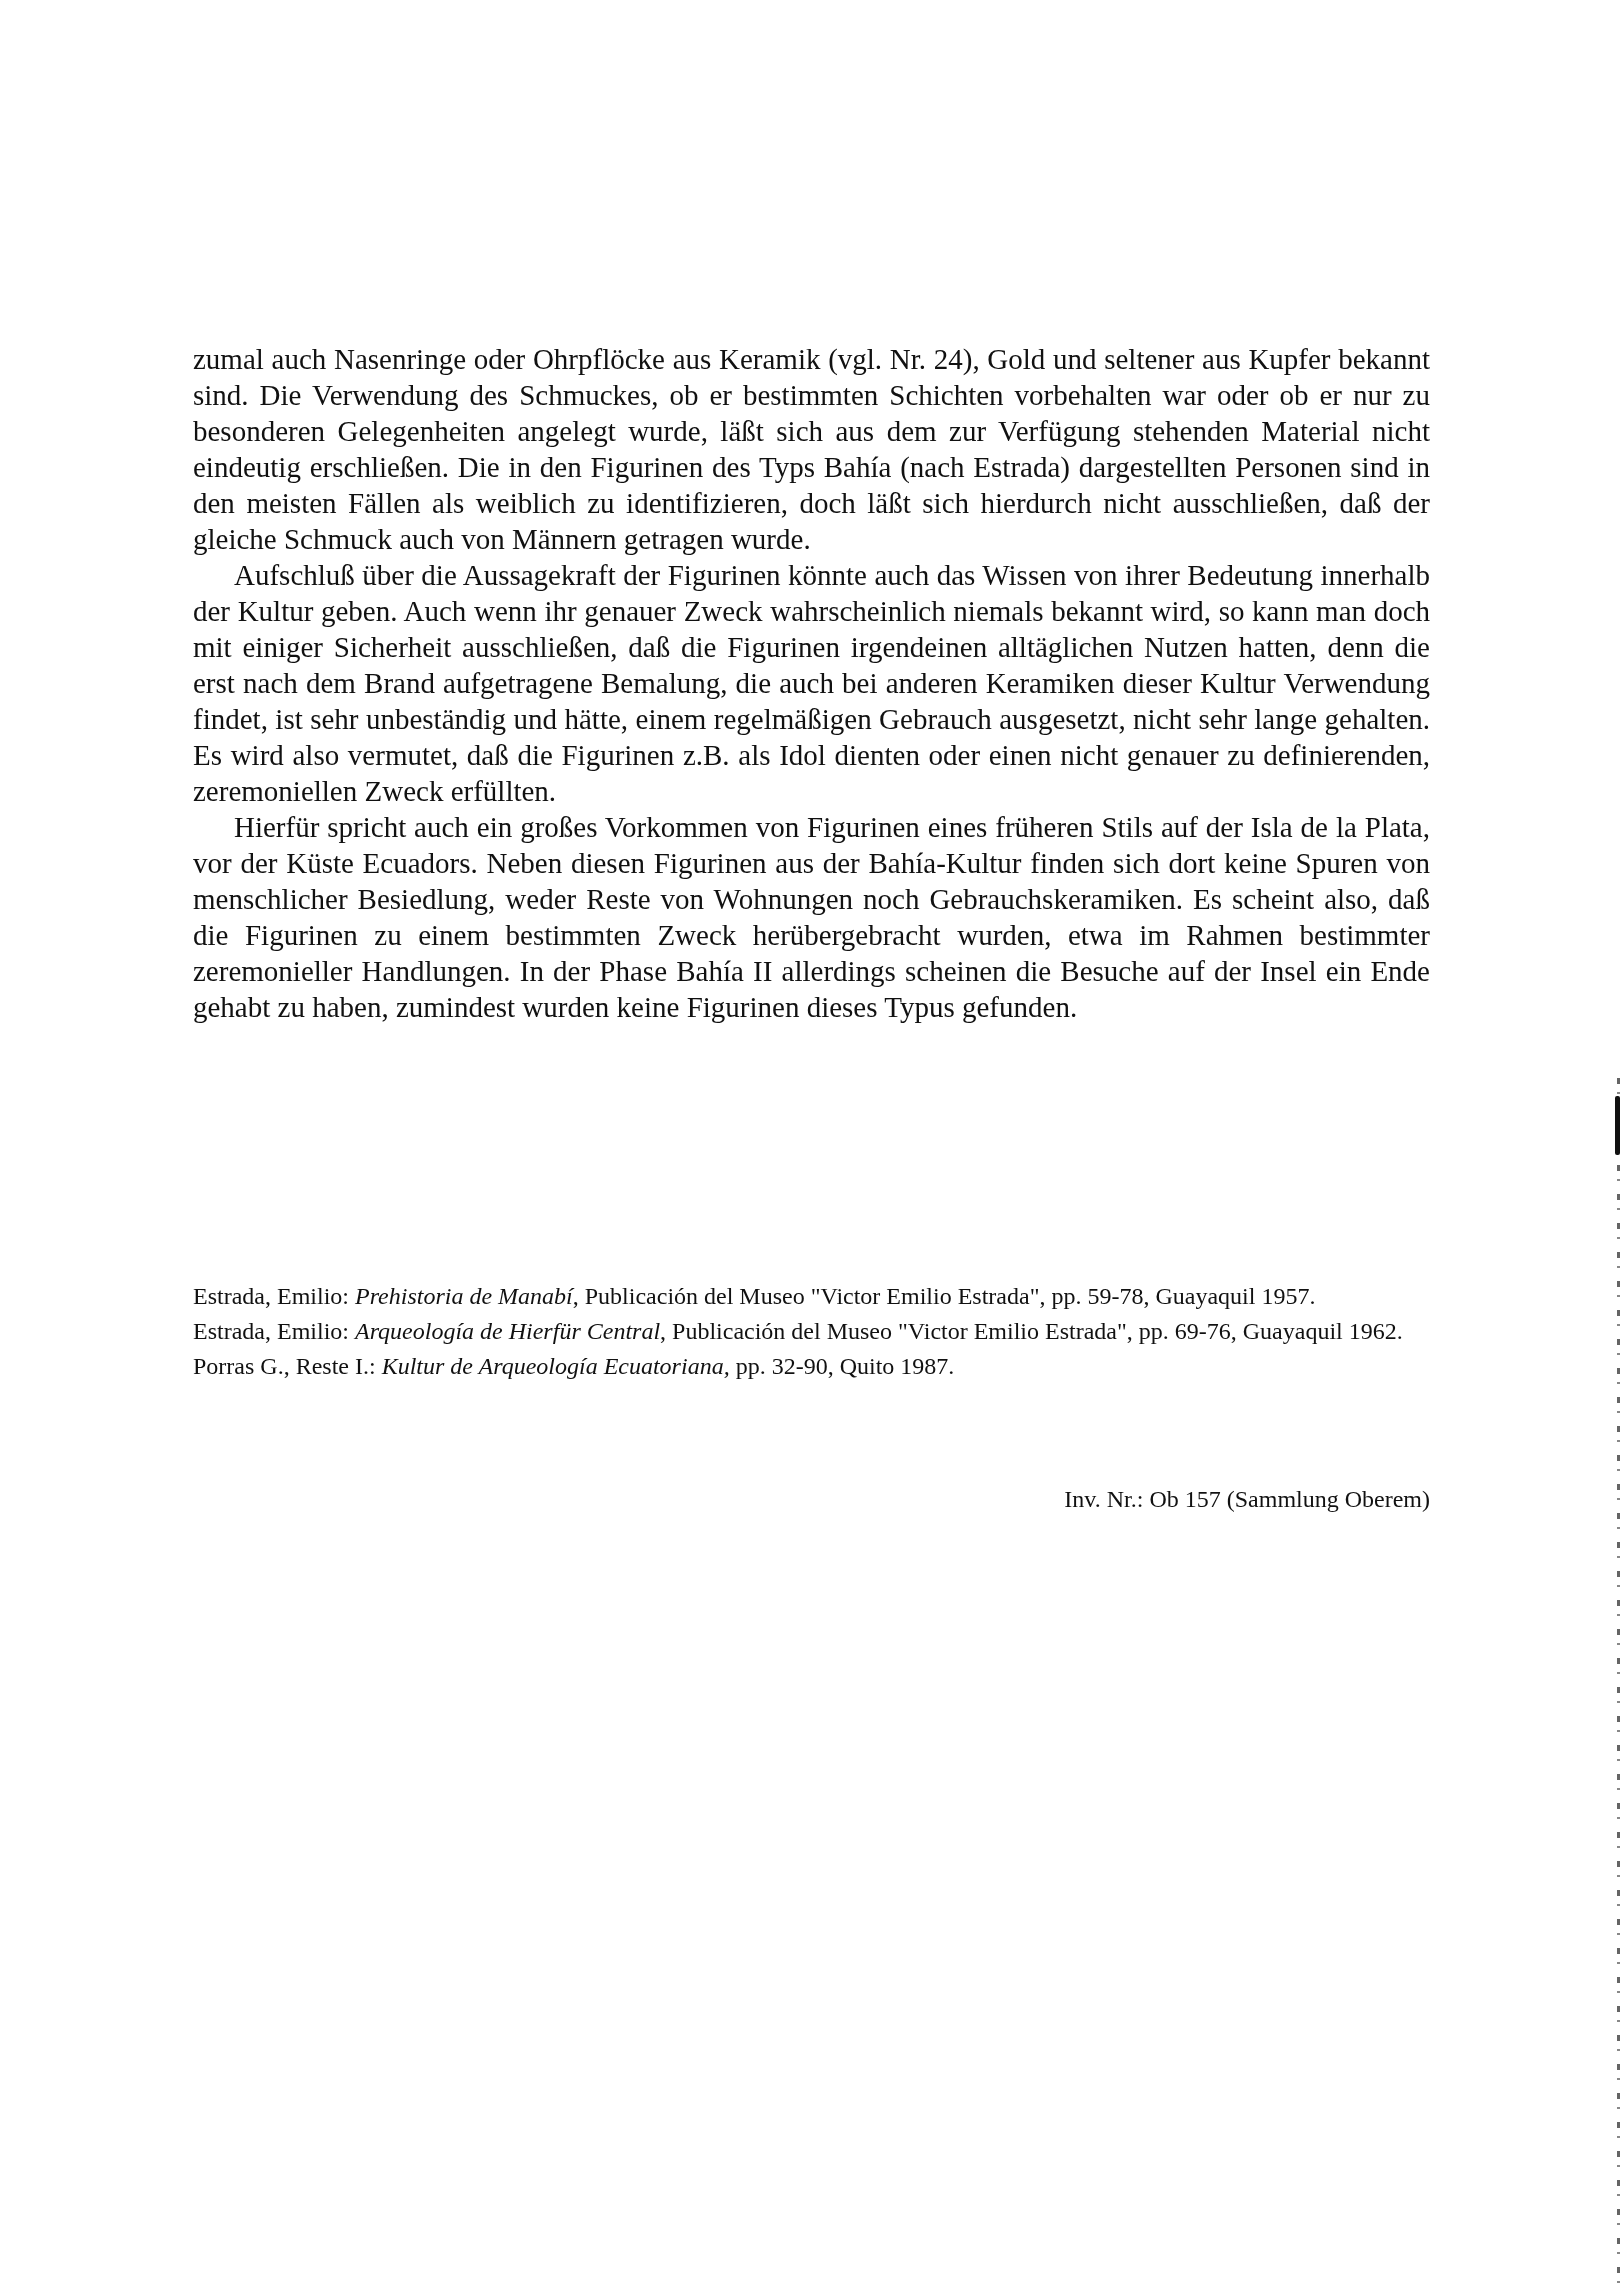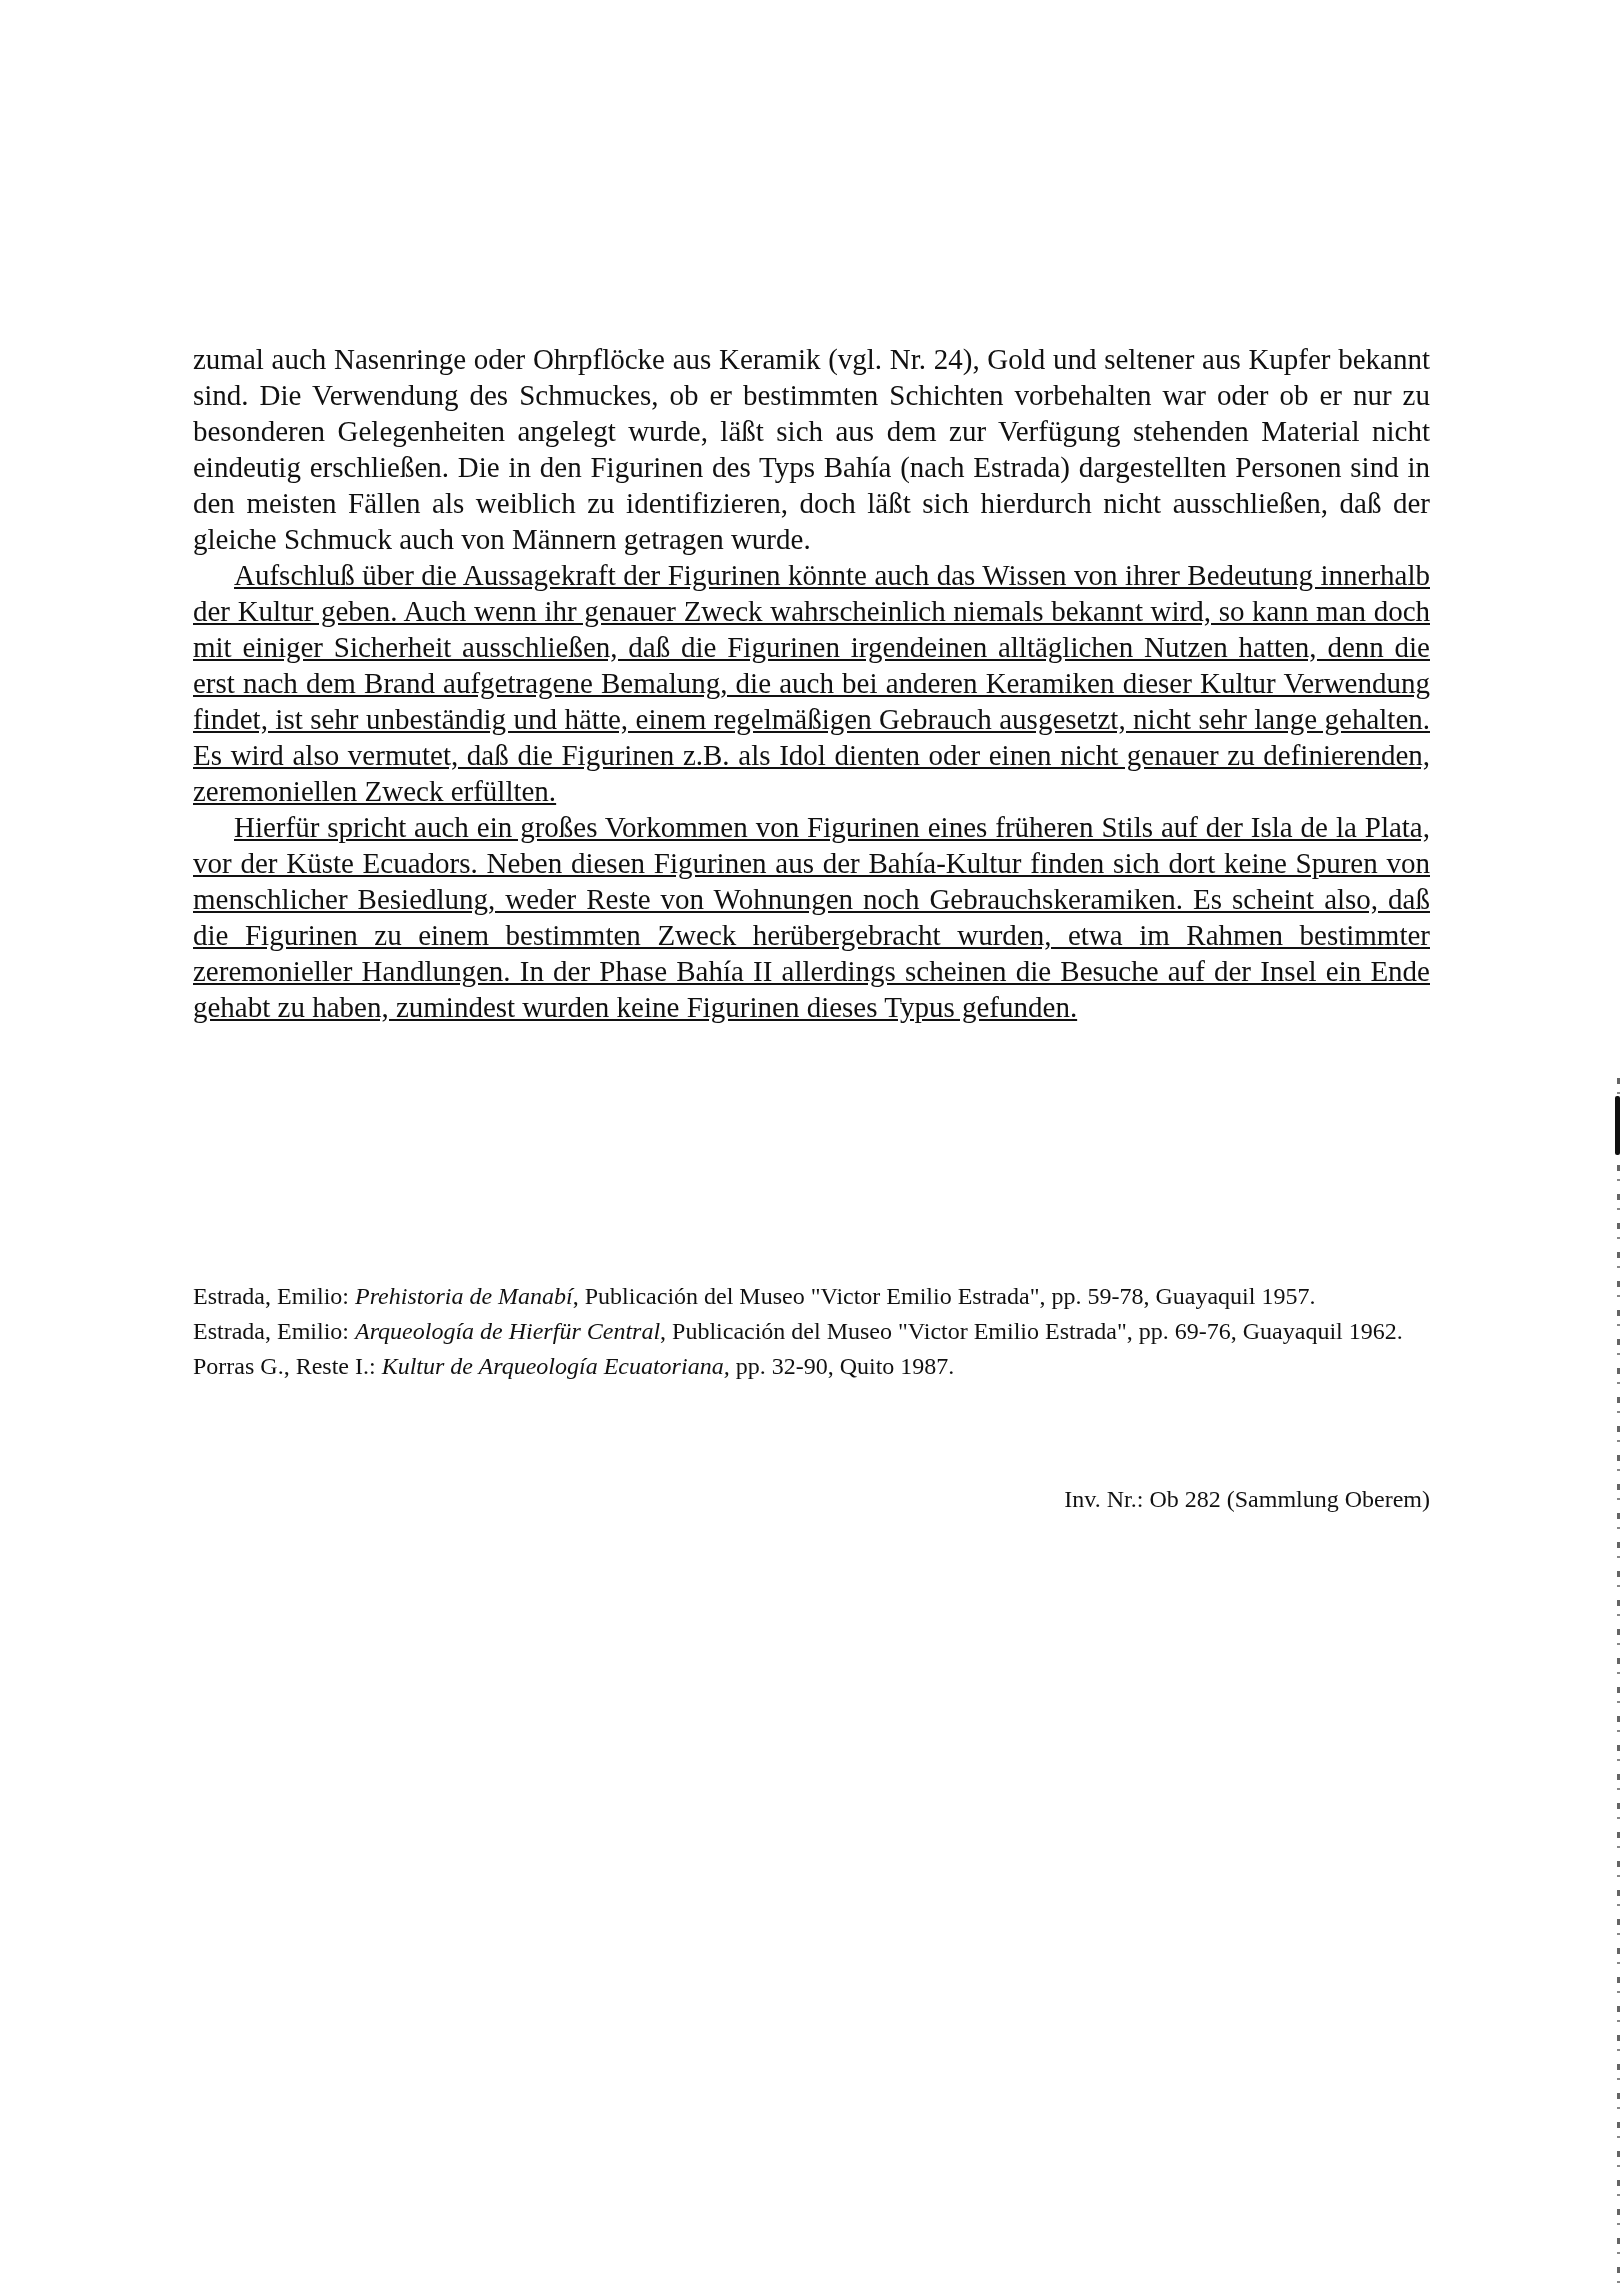--- a/index.html
+++ b/index.html
@@ -2,21 +2,21 @@
 <html><head>
 <meta charset="utf-8">
 <style>
   html, body { margin: 0; padding: 0; background: #ffffff; }
   body { width: 1620px; height: 2293px; position: relative; overflow: hidden;
          font-family: "Liberation Serif", "DejaVu Serif", serif; color: #111111; }
   .page { position: absolute; left: 0; top: 0; width: 1620px; height: 2293px; background: #ffffff; }
   .body-text { position: absolute; left: 193px; top: 341px; width: 1237px;
                font-size: 29px; line-height: 36px; text-align: justify; }
   .body-text p { margin: 0; }
-  .body-text p.indent { text-indent: 41px; text-decoration: underline; }
+  .body-text p.indent { text-indent: 41px; }
   .literature { position: absolute; left: 193px; top: 1279px; width: 1237px;
                 font-size: 24px; line-height: 35px; }
   .lit-heading { margin: 0; }
   .lit-entry { margin: 0; padding-left: 94px; text-indent: -94px; }
   .lit-entry i { }
   .inventory { position: absolute; right: 190px; top: 1482px; font-size: 24px; line-height: 35px; text-align: right; }
   .scan-edge { position: absolute; left: 1617px; top: 1078px; width: 2.9px; height: 1215px;
                background: repeating-linear-gradient(to bottom, #222 0 5.9px, transparent 5.9px 13.7px, #555 13.7px 15.7px, transparent 15.7px 29px); opacity: 0.7; }
   .scan-edge-mark { position: absolute; left: 1615px; top: 1096px; width: 4.9px; height: 59px; background: #111; border-radius: 2px; }
 </style>
@@ -30,18 +30,18 @@
     <p class="indent">Aufschluß über die Aussagekraft der Figurinen könnte auch das Wissen von ihrer Bedeutung innerhalb der Kultur geben. Auch wenn ihr genauer Zweck wahrscheinlich niemals bekannt wird, so kann man doch mit einiger Sicherheit ausschließen, daß die Figurinen irgendeinen alltäglichen Nutzen hatten, denn die erst nach dem Brand aufgetragene Bemalung, die auch bei anderen Keramiken dieser Kultur Verwendung findet, ist sehr unbeständig und hätte, einem regelmäßigen Gebrauch ausgesetzt, nicht sehr lange gehalten. Es wird also vermutet, daß die Figurinen z.B. als Idol dienten oder einen nicht genauer zu definierenden, zeremoniellen Zweck erfüllten.</p>
     <p class="indent">Hierfür spricht auch ein großes Vorkommen von Figurinen eines früheren Stils auf der Isla de la Plata, vor der Küste Ecuadors. Neben diesen Figurinen aus der Bahía-Kultur finden sich dort keine Spuren von menschlicher Besiedlung, weder Reste von Wohnungen noch Gebrauchskeramiken. Es scheint also, daß die Figurinen zu einem bestimmten Zweck herübergebracht wurden, etwa im Rahmen bestimmter zeremonieller Handlungen. In der Phase Bahía II allerdings scheinen die Besuche auf der Insel ein Ende gehabt zu haben, zumindest wurden keine Figurinen dieses Typus gefunden.</p>
   </div>
 
   <div class="literature">
     <p class="lit-entry"><span>Estrada, Emilio: </span><i>Prehistoria de Manabí</i><span>, Publicación del Museo "Victor Emilio Estrada", pp. 59-78, Guayaquil 1957.</span></p>
     <p class="lit-entry"><span>Estrada, Emilio: </span><i>Arqueología de Hierfür Central</i><span>, Publicación del Museo "Victor Emilio Estrada", pp. 69-76, Guayaquil 1962.</span></p>
     <p class="lit-entry"><span>Porras G., Reste I.: </span><i>Kultur de Arqueología Ecuatoriana,</i><span> pp. 32-90, Quito 1987.</span></p>
   </div>
 
-  <div class="inventory">Inv. Nr.: Ob 282 (Sammlung Oberem)</div>
+  <div class="inventory">Inv. Nr.: Ob 157 (Sammlung Oberem)</div>
 
   <div class="scan-edge"></div>
   <div class="scan-edge-mark"></div>
 </div>
 
 
 </body></html>

